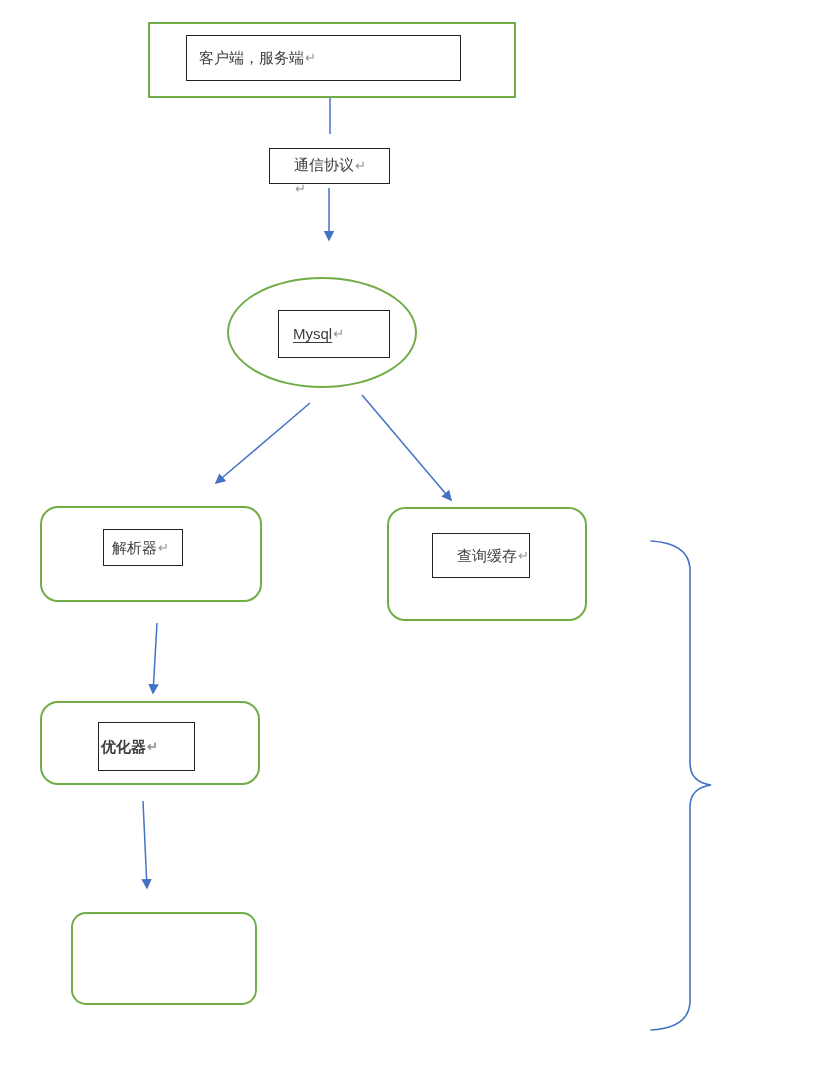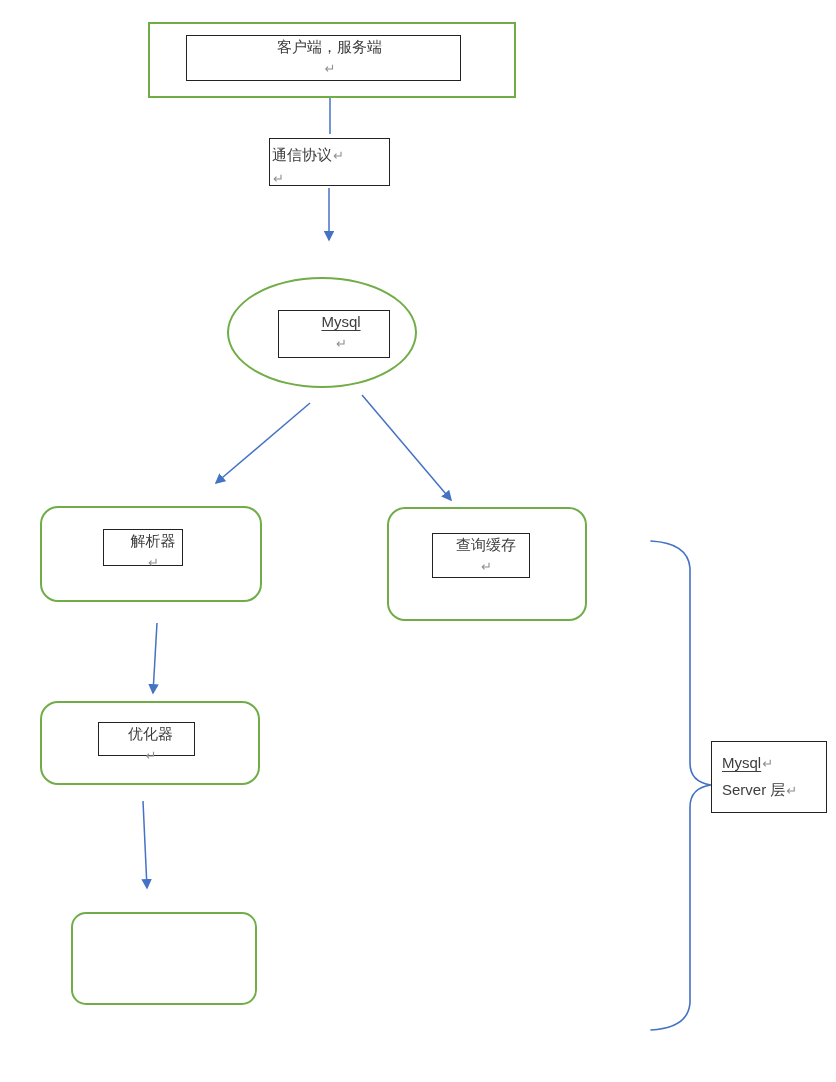--- a/index.html
+++ b/index.html
@@ -12,21 +12,21 @@
     position:absolute; border:2.5px solid #70AD47; background:transparent;
     box-sizing:border-box;
   }
   .rounded { border-radius:18px; }
   .rounded-sm { border-radius:15px; }
   .ellipse { border-radius:50%; }
   .tbox {
     position:absolute; border:1.5px solid #222222; background:#ffffff;
     box-sizing:border-box; color:#3d3d3d; font-size:15px; line-height:22px;
   }
-  .vcenter { display:flex; align-items:center;flex-direction:column; }
+  .vcenter { display:flex; align-items:center; }
   .line { white-space:nowrap; }
   .pmark { color:#8f8f8f; font-size:13px; margin-left:1px; }
   .squiggle {
     text-decoration-line:underline; text-decoration-style:wavy;
     text-decoration-color:#ff0000; text-decoration-thickness:1px;
     text-underline-offset:3px; text-decoration-skip-ink:none;text-decoration:underline;
   }
 </style>
 </head>
 <body>
@@ -47,49 +47,45 @@
     <line x1="143" y1="801" x2="147" y2="888" stroke="#4472C4" stroke-width="1.5" marker-end="url(#ah)"></line>
     <path d="M651,541 Q688,543 690,568 L690,763 Q690,782 711,785 Q690,788 690,807 L690,1003 Q688,1028 651,1030" fill="none" stroke="#4472C4" stroke-width="1.6" stroke-linecap="round"></path>
   </svg>
 
   <div class="green" style="left:148px; top:22px; width:368px; height:76px;"></div>
   <div class="tbox vcenter" style="left:186px; top:35px; width:275px; height:46px; padding-left:12px;">
     <span class="line">客户端，服务端</span>
       <span class="pmark">↵</span>
   </div>
 
-  <div class="tbox" style="left:269px; top:138px; width:121px; height:48px; padding:5px 0 0 2px;">
+  <div class="tbox" style="left:269px; top:148px; width:121px; height:36px; padding:5px 0 0 24px;">
     <div class="line"><span>通信协议</span><span class="pmark">↵</span></div>
     <div class="line"><span class="pmark">↵</span></div>
   </div>
 
   <div class="green ellipse" style="left:227px; top:277px; width:190px; height:111px;"></div>
   <div class="tbox vcenter" style="left:278px; top:310px; width:112px; height:48px; padding-left:14px;">
     <span class="line squiggle">Mysql</span>
       <span class="pmark">↵</span>
   </div>
 
   <div class="green rounded" style="left:40px; top:506px; width:222px; height:96px;"></div>
-  <div class="tbox vcenter" style="left:103px; top:529px; width:80px; height:37px; padding-left:20px;">
+  <div class="tbox vcenter" style="left:103px; top:529px; width:80px; height:37px; padding-left:8px;">
     <span class="line">解析器</span>
       <span class="pmark">↵</span>
   </div>
 
   <div class="green rounded" style="left:387px; top:507px; width:200px; height:114px;"></div>
-  <div class="tbox vcenter" style="left:432px; top:533px; width:98px; height:45px; padding-left:10px;">
+  <div class="tbox vcenter" style="left:432px; top:533px; width:98px; height:45px; padding-left:24px;">
     <span class="line">查询缓存</span>
       <span class="pmark">↵</span>
   </div>
 
   <div class="green rounded" style="left:40px; top:701px; width:220px; height:84px;"></div>
-  <div class="tbox vcenter" style="left:98px; top:722px; width:97px; height:34px; padding-left:8px;">
+  <div class="tbox vcenter" style="left:98px; top:722px; width:97px; height:49px; padding-left:2px;font-weight:bold;">
     <span class="line">优化器</span>
       <span class="pmark">↵</span>
   </div>
 
   <div class="green rounded-sm" style="left:71px; top:912px; width:186px; height:93px;"></div>
 
-  <div class="tbox" style="left:711px; top:741px; width:116px; height:72px; padding:8px 0 0 10px; line-height:26px;">
-    <div class="line"><span class="squiggle">Mysql</span><span class="pmark">↵</span></div>
-    <div class="line"><span>Server 层</span><span class="pmark">↵</span></div>
-  </div>
 
 </div>
 
 </body></html>

